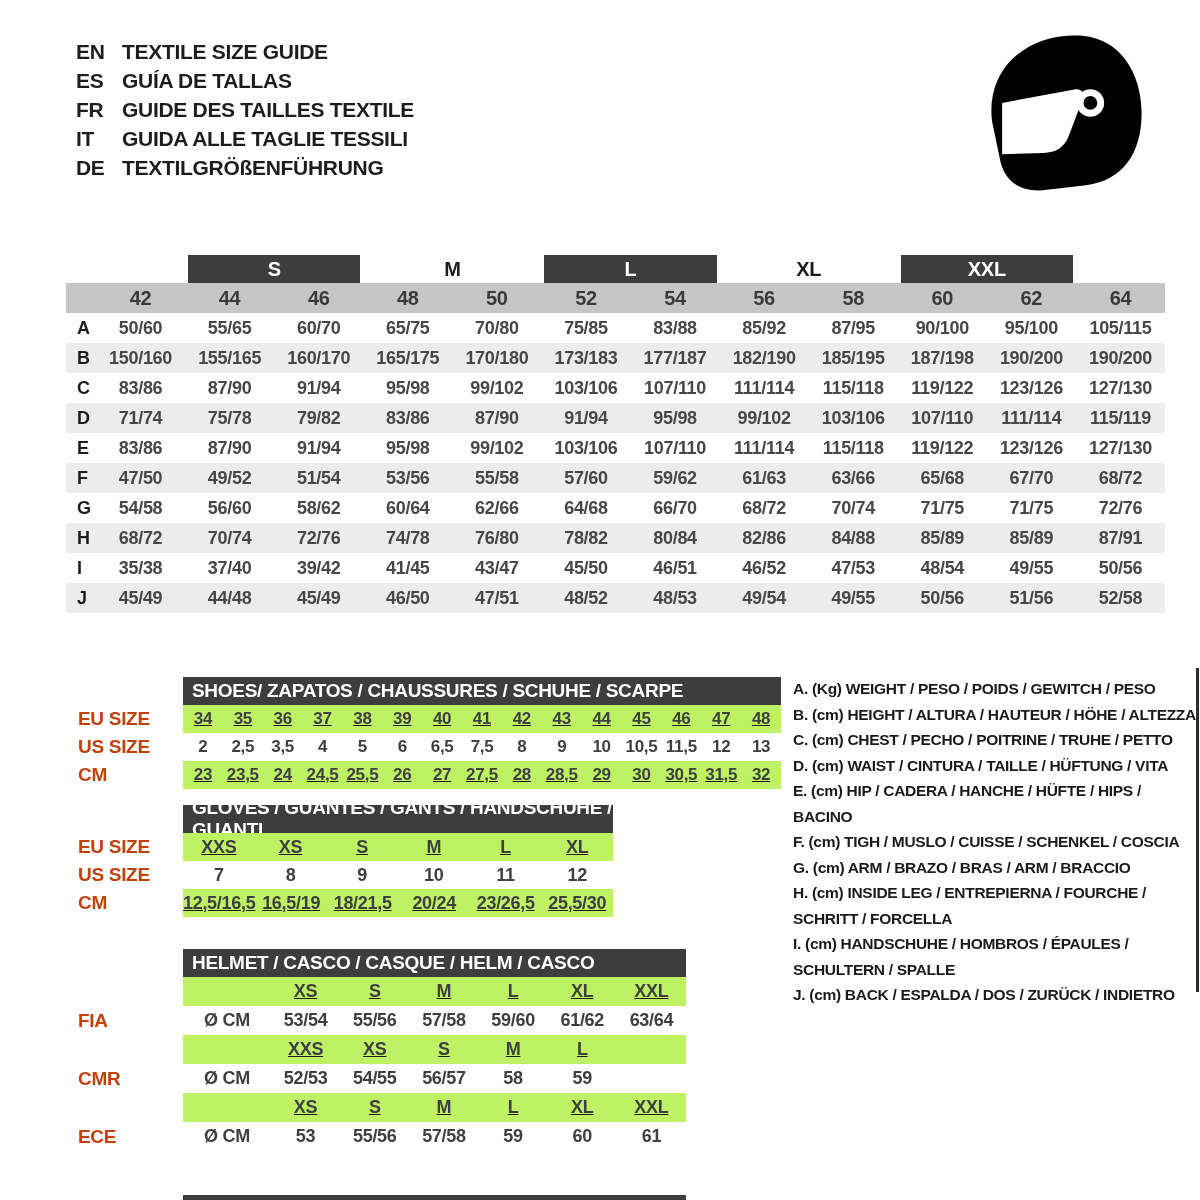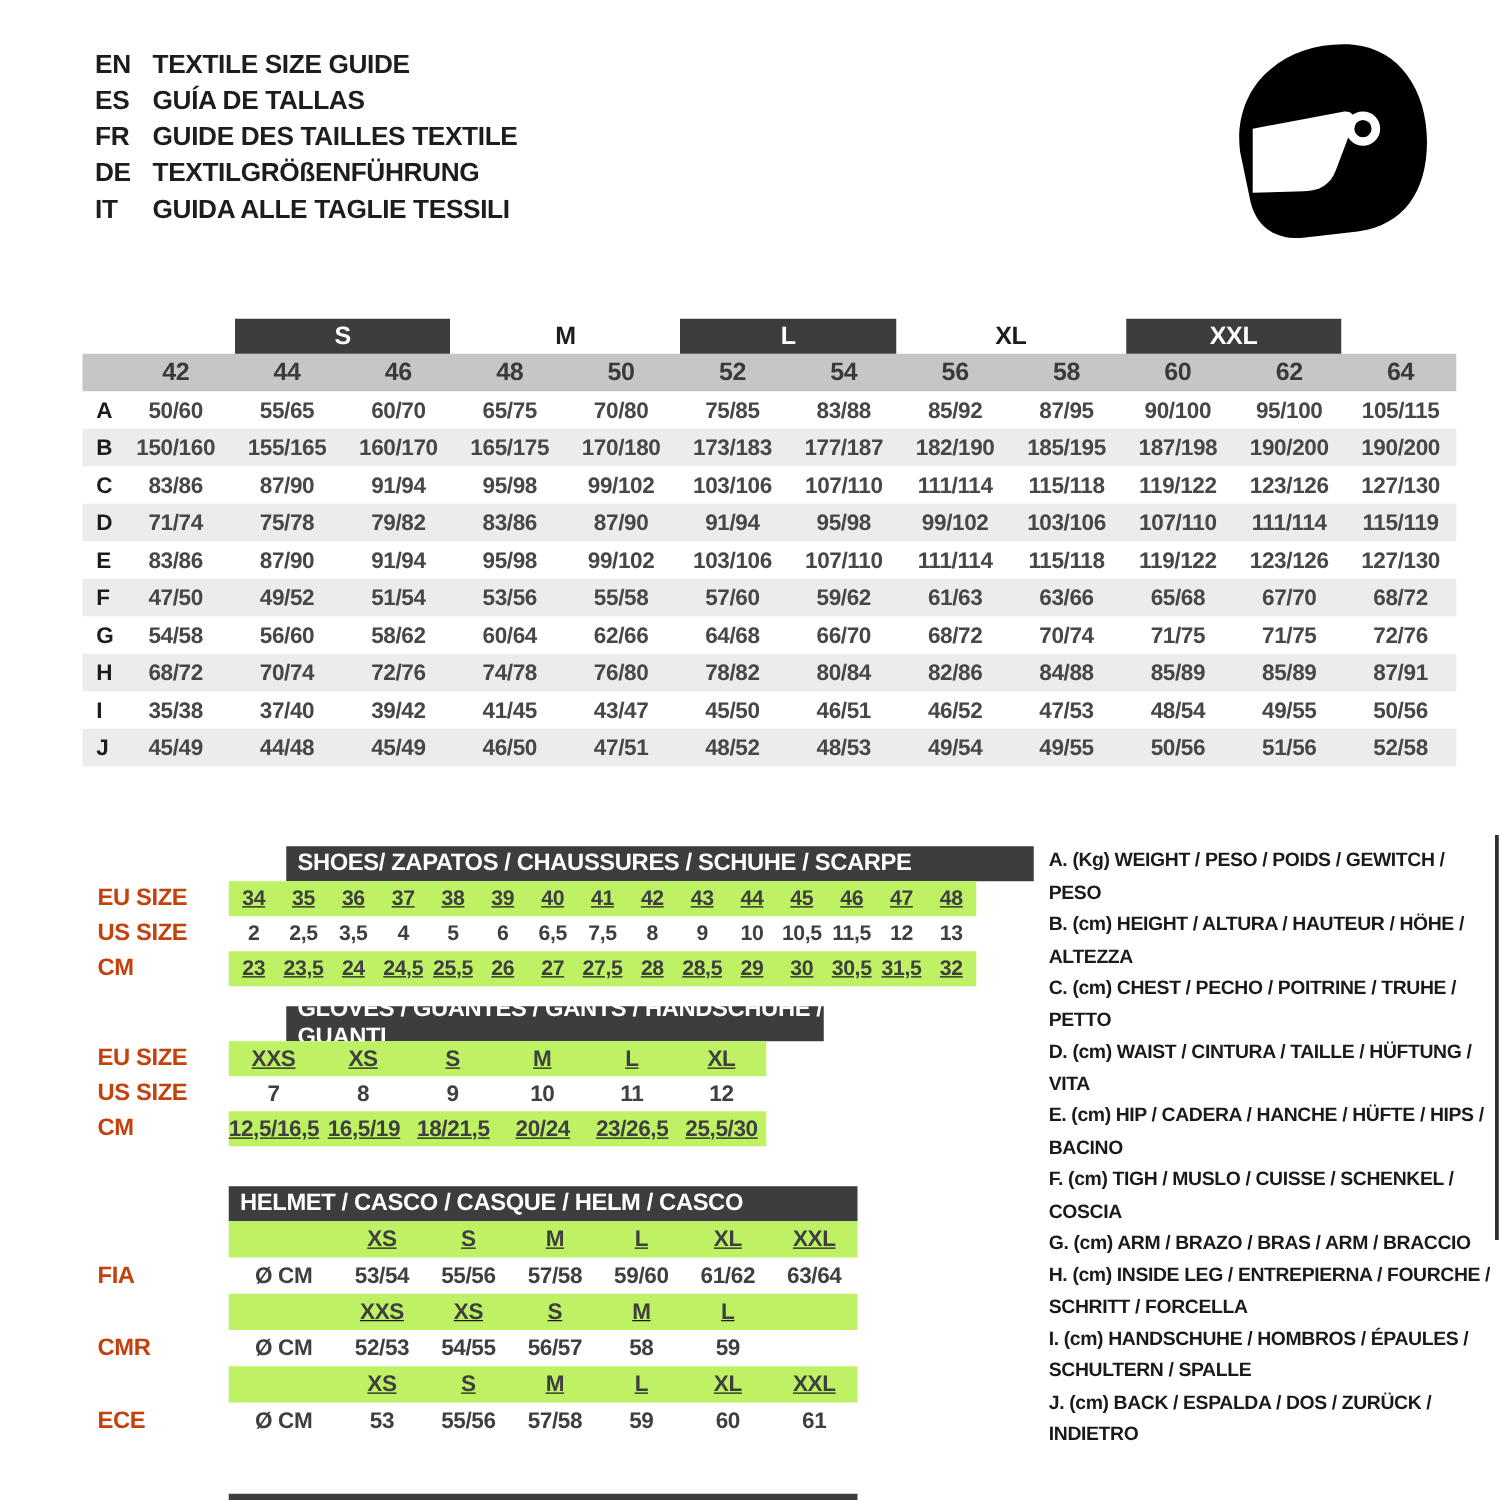--- a/index.html
+++ b/index.html
@@ -37,24 +37,24 @@
   .shoes-sec .cells,.shoes-sec .hdr-bar{width:598px;}
   .shoes-sec .cells{grid-template-columns:repeat(15,1fr);height:28px;}
   .shoes-sec .cell{font-size:17px;}
   .gloves-sec .sec-row{height:28px;}
   .gloves-sec .cells,.gloves-sec .hdr-bar{width:430px;}
   .gloves-sec .cells{grid-template-columns:repeat(6,1fr);height:28px;}
   .helmet-sec .sec-row{height:29px;}
   .helmet-sec .cells,.helmet-sec .hdr-bar{width:503px;}
   .helmet-sec .cells{grid-template-columns:88px repeat(6,1fr);height:29px;}
   .helmet-sec .hdr-bar{height:28px;text-align:center;}
-  .shoes-sec .hdr-bar,.gloves-sec .hdr-bar{height:28px;margin-left:46px;}
+  .shoes-sec .hdr-bar,.gloves-sec .hdr-bar{height:28px;}
   
   .legend{position:absolute;left:793px;top:676px;width:406px;font-size:15.5px;line-height:25.5px;color:#1a1a1a;}
-  .legend-item{display:block;margin-left:46px;}
+  .legend-item{display:block;}
   
   .edge-line{position:absolute;left:1196px;top:668px;width:3px;height:324px;background:#2e2e2e;}
   .cutoff-bar{position:absolute;left:183px;top:1195px;width:503px;height:5px;background:#3d3d3d;}
 </style>
 </head>
 <body>
 
 <div class="lang-block" id="lang-block">
     <div class="lang-row">
       <span class="lang-code">EN</span>
@@ -62,26 +62,26 @@
     </div>
     <div class="lang-row">
       <span class="lang-code">ES</span>
       <span class="lang-title">GUÍA DE TALLAS</span>
     </div>
     <div class="lang-row">
       <span class="lang-code">FR</span>
       <span class="lang-title">GUIDE DES TAILLES TEXTILE</span>
     </div>
     <div class="lang-row">
+      <span class="lang-code">IT</span>
+      <span class="lang-title">GUIDA ALLE TAGLIE TESSILI</span>
+    </div>
+    <div class="lang-row">
       <span class="lang-code">DE</span>
       <span class="lang-title">TEXTILGRÖßENFÜHRUNG</span>
-    </div>
-    <div class="lang-row">
-      <span class="lang-code">IT</span>
-      <span class="lang-title">GUIDA ALLE TAGLIE TESSILI</span>
     </div>
   </div>
 
 <div class="helmet-wrap">
   <svg width="168" height="170" viewBox="0 0 100 100">
     <path fill="#000000" d="M60 4 C82 6 95 26 95 50 C95 74 84 90 62 93 L36 96 C23 97 14 91 11 79 L6 55 C4 40 9 26 19 17 C30 7 44 3 60 4 Z"></path>
     <path fill="#ffffff" d="M12 44 L55 36 C59 35.3 61 38 60 41.5 L51.5 64 C49 70.5 44 73.5 36.5 73.8 L12 74.5 Z"></path>
     <circle cx="64.5" cy="44" r="8.2" fill="#ffffff"></circle>
     <circle cx="64.5" cy="44" r="4.1" fill="#000000"></circle>
   </svg>

